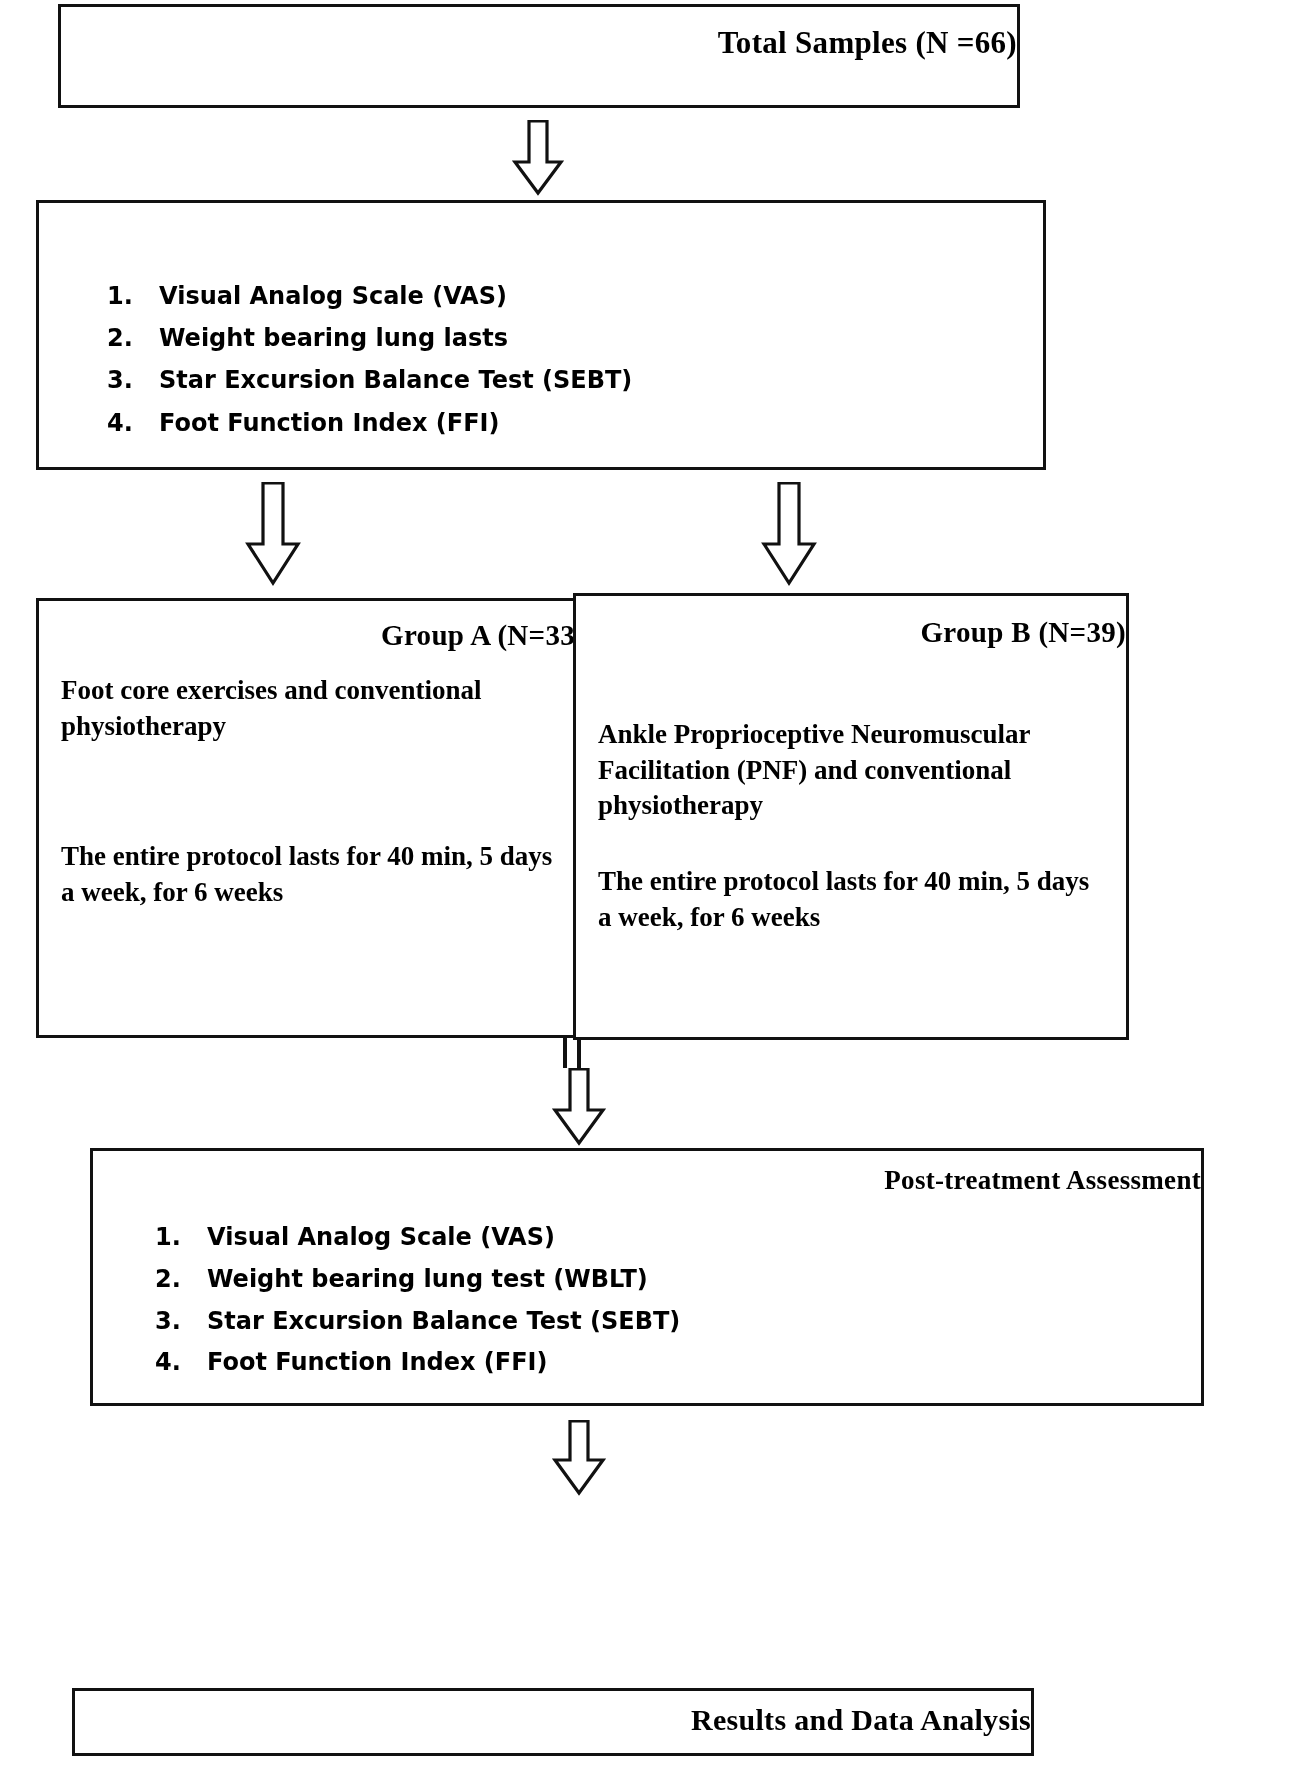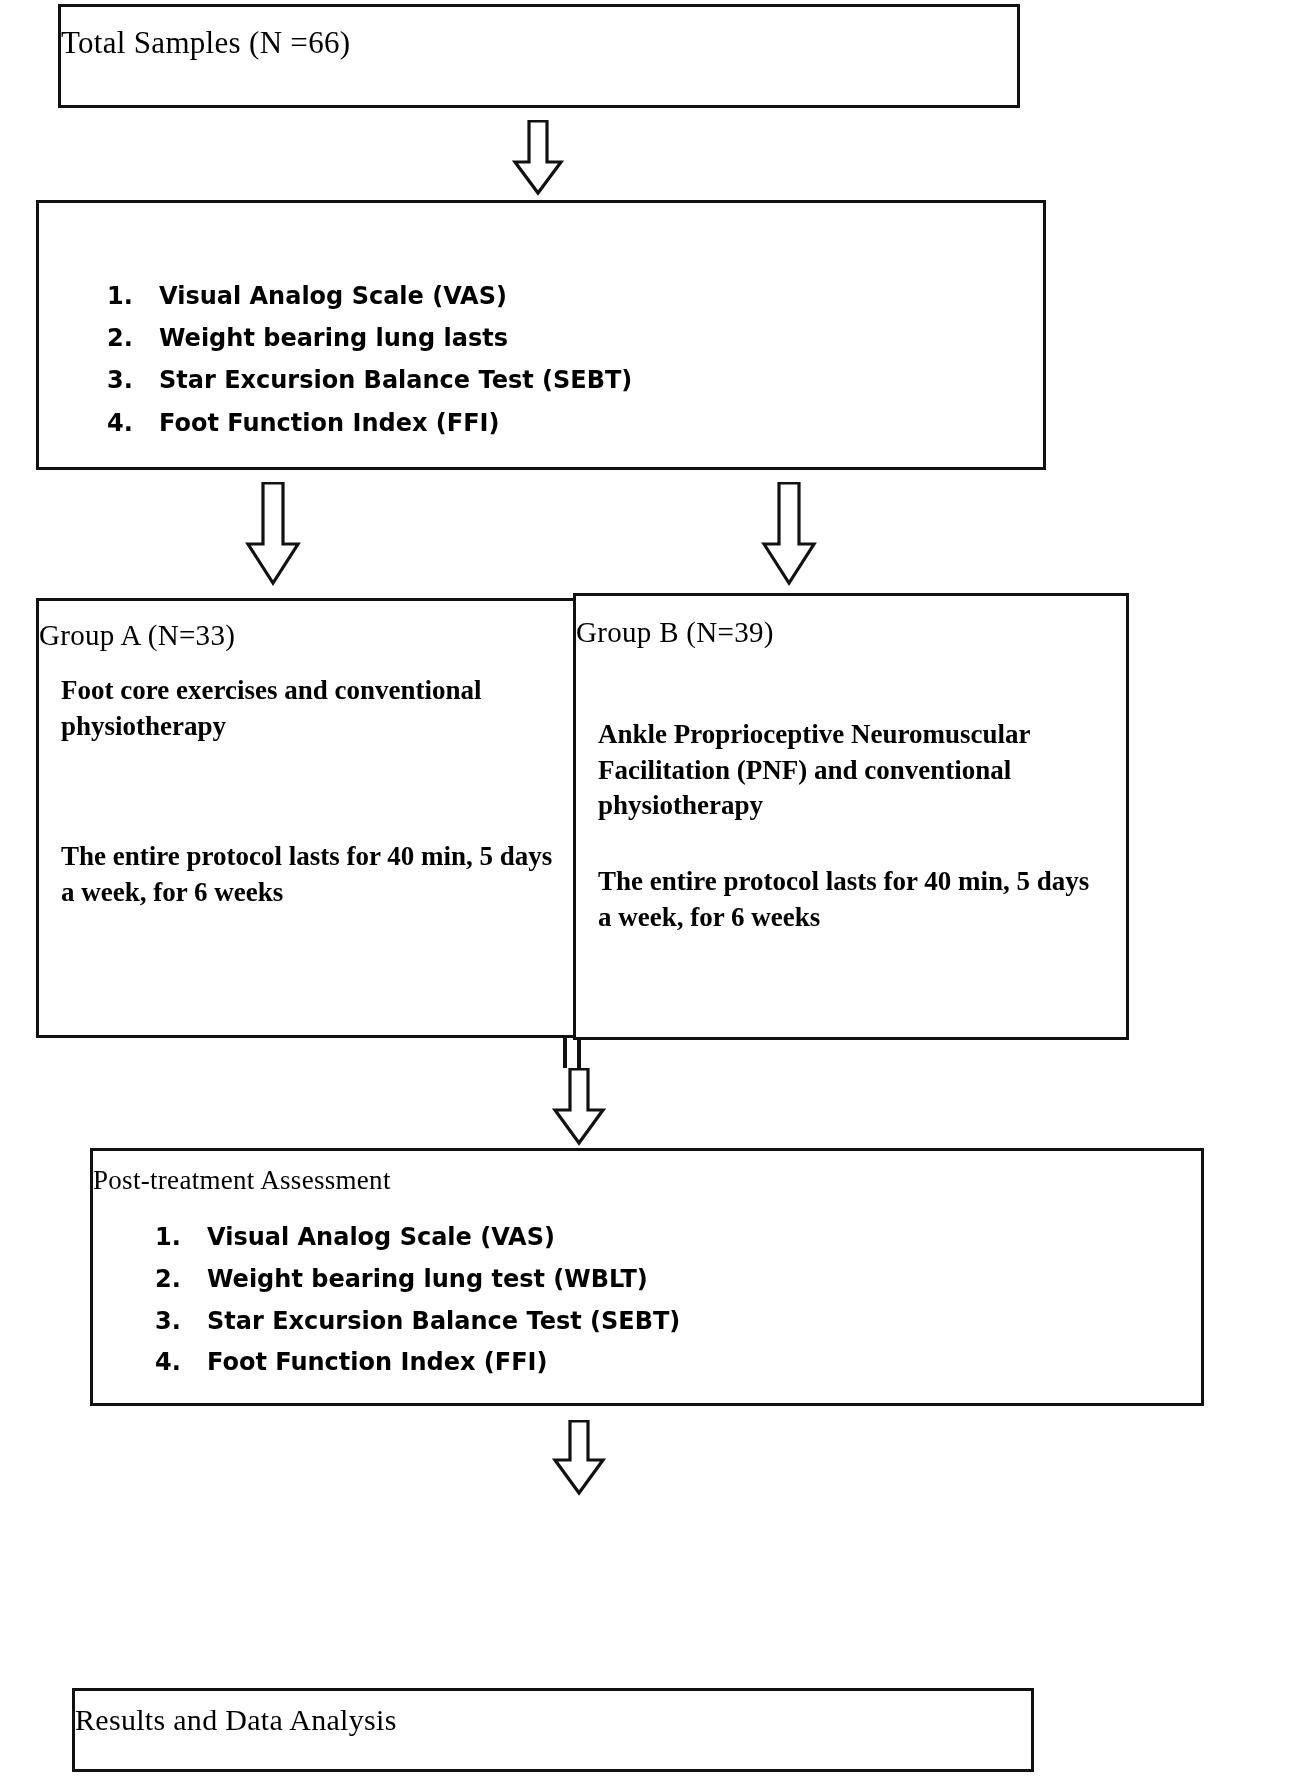--- a/index.html
+++ b/index.html
@@ -21,22 +21,22 @@
 
   .box {
     position: absolute;
     box-sizing: border-box;
     border: 3px solid #111111;
     background: #ffffff;
   }
 
   .title-serif {
     font-family: "Liberation Serif", serif;
-    font-weight: normal;
-    text-align: left;
+    font-weight: bold;
+    text-align: right;
     letter-spacing: 0.3px;
   }
 
   .body-serif {
     font-family: Liberation Serif, serif;
     font-weight: bold;
     text-align: left;
     line-height: 1.32;
   }
 
@@ -58,21 +58,21 @@
   .list-sans li .txt {
     flex: 1 1 auto;
   }
 
   
   #box-total      { left: 58px;  top: 4px;    width: 962px;  height: 104px; }
   #box-pre        { left: 36px;  top: 200px;  width: 1010px; height: 270px; }
   #box-groupA     { left: 8px;   top: 598px;  width: 552px;  height: 440px; margin-left: 28px; }
   #box-groupB     { left: 573px; top: 593px;  width: 556px;  height: 447px; }
   #box-post       { left: 90px;  top: 1148px; width: 1114px;  height: 258px; }
-  #box-results    { left: 72px;  top: 1688px; width: 962px;  height: 84px; }
+  #box-results    { left: 72px;  top: 1688px; width: 962px;  height: 68px; }
 
   
   #total-title    { position:absolute; left:0; right:0; top: 18px; font-size: 31px; }
   #pre-title      { position:absolute; left:0; right:0; top: 17px; font-size: 27px; }
   #pre-list       { position:absolute; left: 68px; top: 72px; right: 20px; font-size: 24px; line-height: 1.76; }
 
   #groupA-title   { position:absolute; left:0; right:0; top: 18px; font-size: 29px; }
   #groupA-desc    { position:absolute; left: 22px; right: 18px; top: 72px; font-size: 27px; }
   #groupA-proto   { position:absolute; left: 22px; right: 18px; top: 238px; font-size: 27px; }
 

